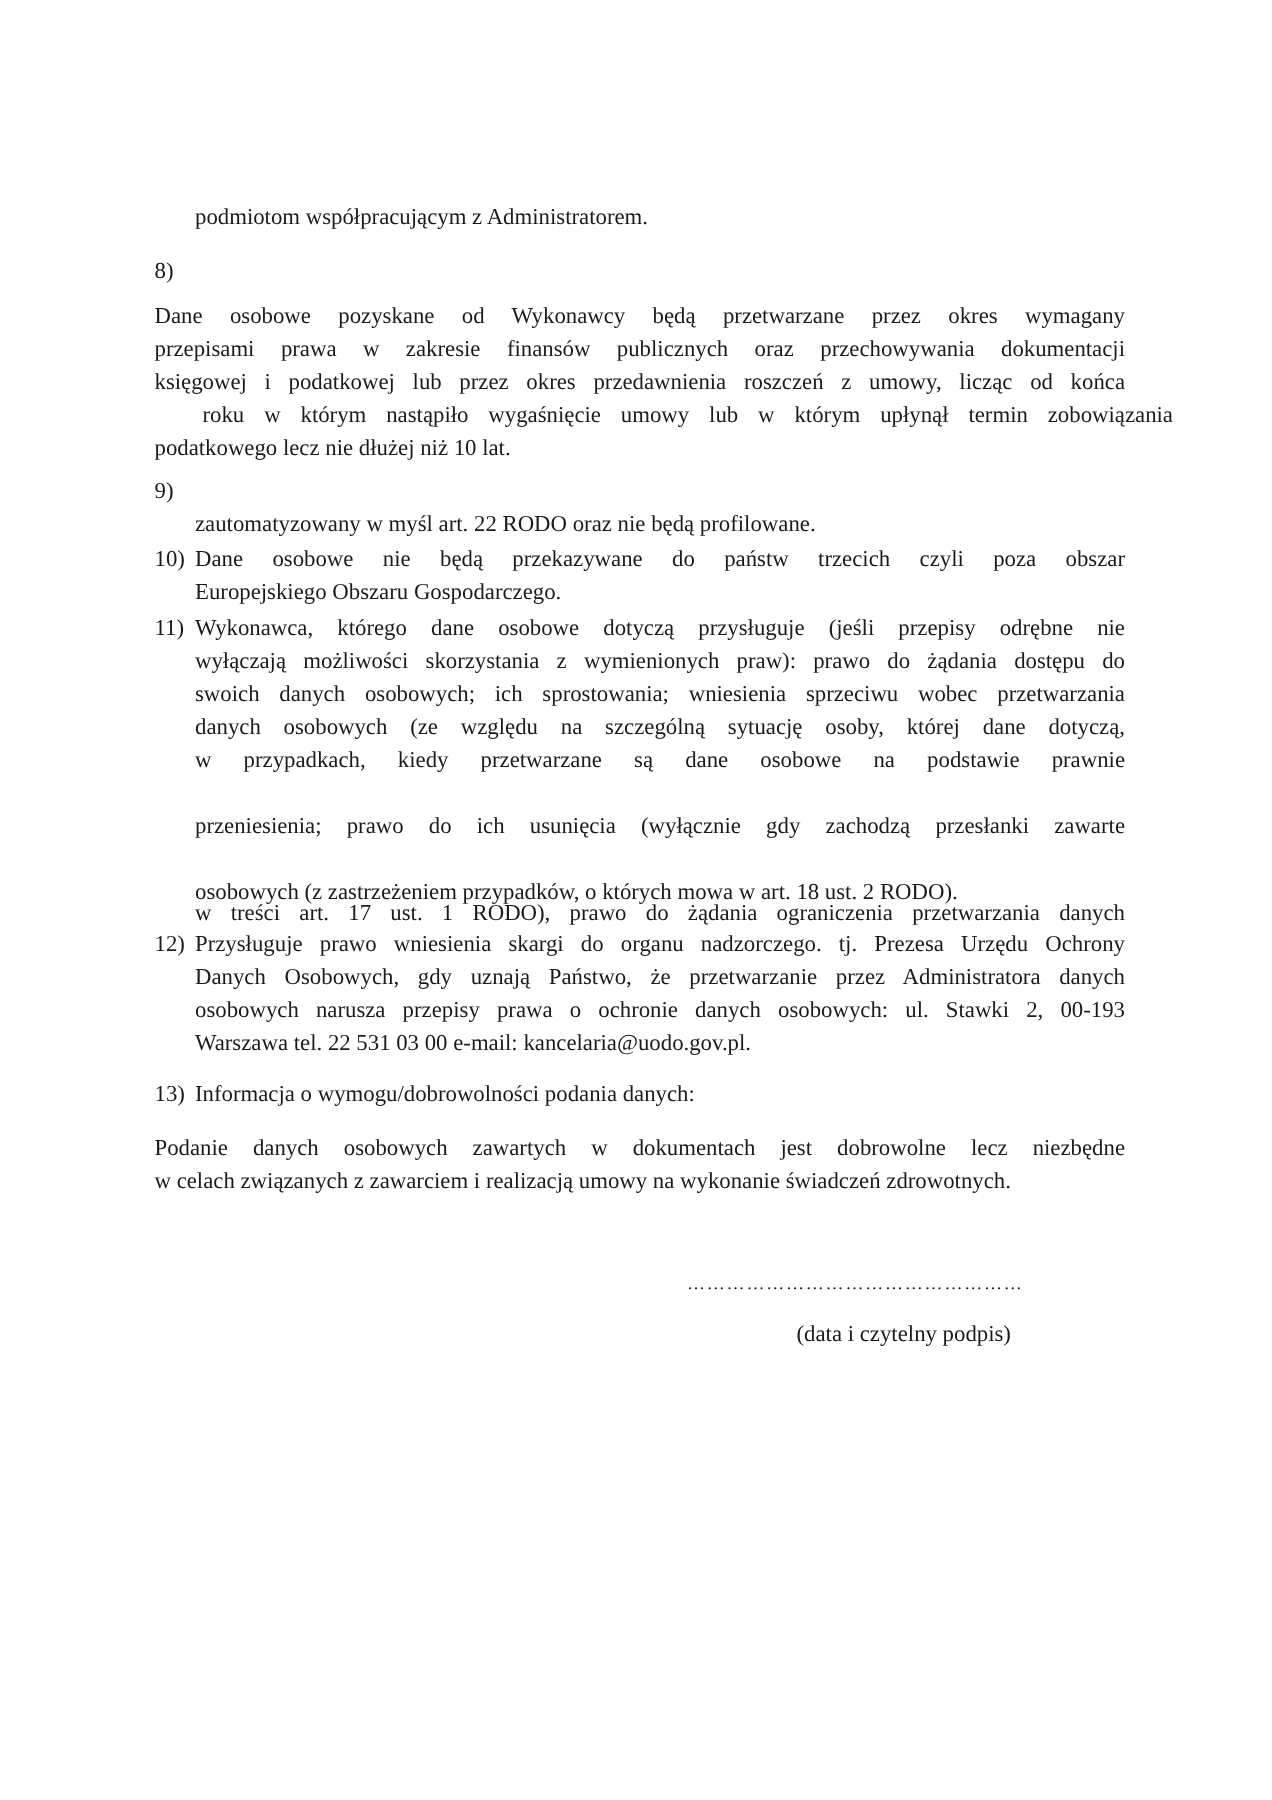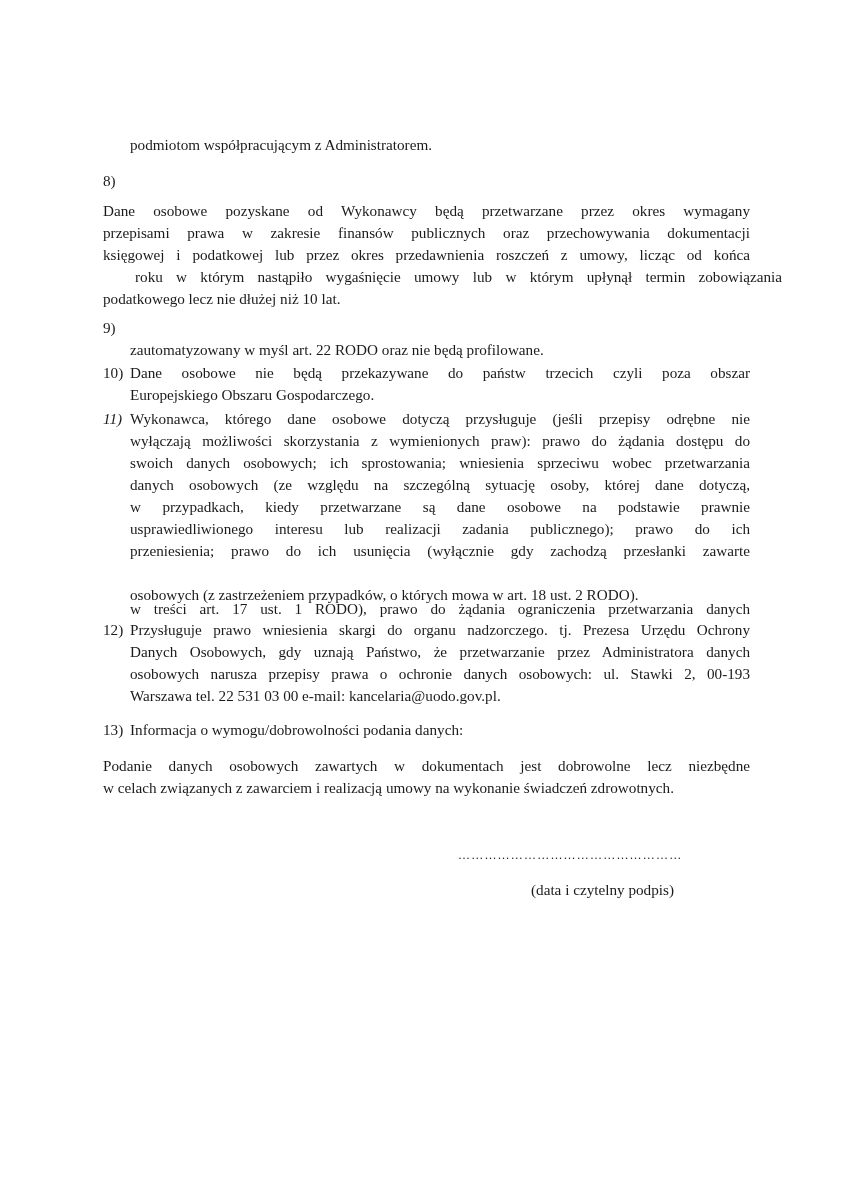--- a/index.html
+++ b/index.html
@@ -38,27 +38,26 @@
   <div class="line just" style="left:103px; top:267px; width:647px;margin-left:32px;">roku w którym nastąpiło wygaśnięcie umowy lub w którym upłynął termin zobowiązania</div>
   <div class="line" style="left:103px; top:289px;">podatkowego lecz nie dłużej niż 10 lat.</div>
 
   <div class="num" style="left:103px; top:318px;">9)</div>
   <div class="line" style="left:130px; top:340px;">zautomatyzowany w myśl art. 22 RODO oraz nie będą profilowane.</div>
 
   <div class="num" style="left:103px; top:363px;">10)</div>
   <div class="line just" style="left:130px; top:363px; width:620px;">Dane osobowe nie będą przekazywane do państw trzecich czyli poza obszar</div>
   <div class="line" style="left:130px; top:385px;">Europejskiego Obszaru Gospodarczego.</div>
 
-  <div class="num" style="left:103px; top:409px;font-style:italic;">11)</div>
+  <div class="num" style="left:103px; top:409px;">11)</div>
   <div class="line just" style="left:130px; top:431px; width:620px;">wyłączają możliwości skorzystania z wymienionych praw): prawo do żądania dostępu do</div>
   <div class="line just" style="left:130px; top:409px; width:620px;">Wykonawca, którego dane osobowe dotyczą przysługuje (jeśli przepisy odrębne nie</div>
   <div class="line just" style="left:130px; top:453px; width:620px;">swoich danych osobowych; ich sprostowania; wniesienia sprzeciwu wobec przetwarzania</div>
   <div class="line just" style="left:130px; top:475px; width:620px;">danych osobowych (ze względu na szczególną sytuację osoby, której dane dotyczą,</div>
   <div class="line just" style="left:130px; top:497px; width:620px;">w przypadkach, kiedy przetwarzane są dane osobowe na podstawie prawnie</div>
-  <div class="line just" style="left:130px; top:519px; width:620px;">usprawiedliwionego interesu lub realizacji zadania publicznego); prawo do ich</div>
   <div class="line just" style="left:130px; top:541px; width:620px;">przeniesienia; prawo do ich usunięcia (wyłącznie gdy zachodzą przesłanki zawarte</div>
   <div class="line just" style="left:130px; top:563px; width:620px;margin-top:36px;">w treści art. 17 ust. 1 RODO), prawo do żądania ograniczenia przetwarzania danych</div>
   <div class="line" style="left:130px; top:585px;">osobowych (z zastrzeżeniem przypadków, o których mowa w art. 18 ust. 2 RODO).</div>
 
   <div class="num" style="left:103px; top:620px;">12)</div>
   <div class="line just" style="left:130px; top:642px; width:620px;">Danych Osobowych, gdy uznają Państwo, że przetwarzanie przez Administratora danych</div>
   <div class="line just" style="left:130px; top:620px; width:620px;">Przysługuje prawo wniesienia skargi do organu nadzorczego. tj. Prezesa Urzędu Ochrony</div>
   <div class="line just" style="left:130px; top:664px; width:620px;">osobowych narusza przepisy prawa o ochronie danych osobowych: ul. Stawki 2, 00-193</div>
   <div class="line" style="left:130px; top:686px;">Warszawa tel. 22 531 03 00 e-mail: kancelaria@uodo.gov.pl.</div>
 

